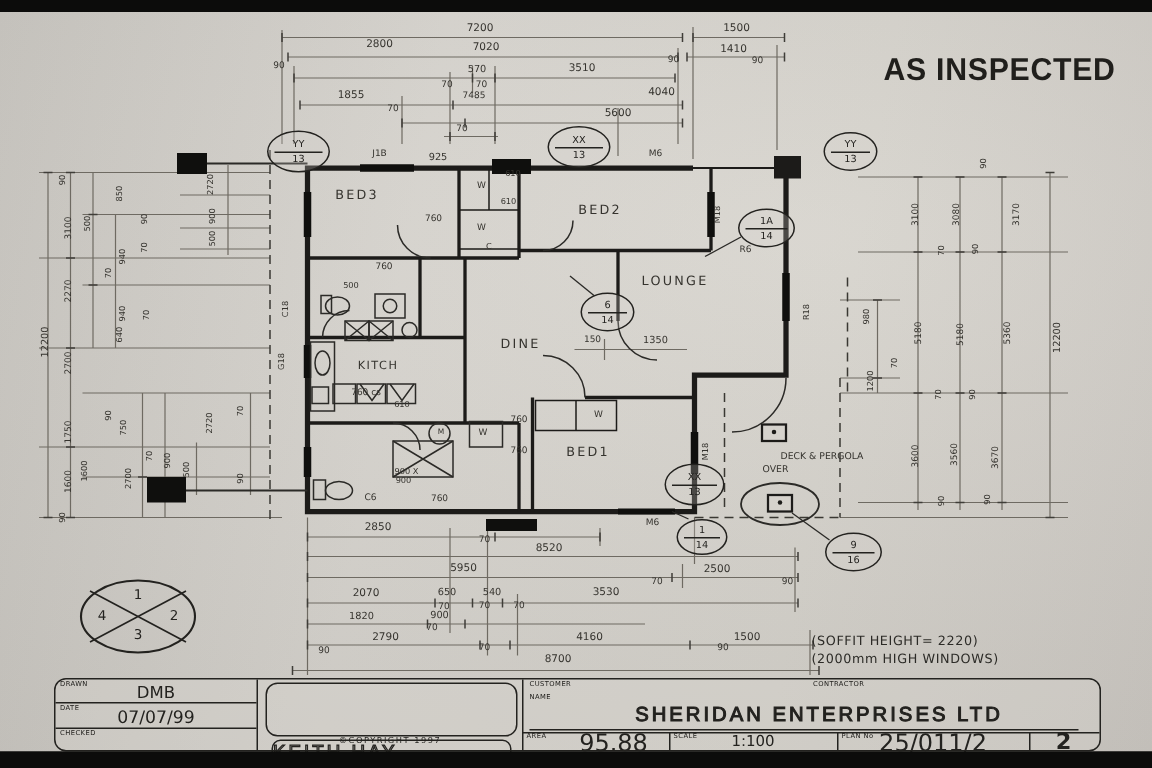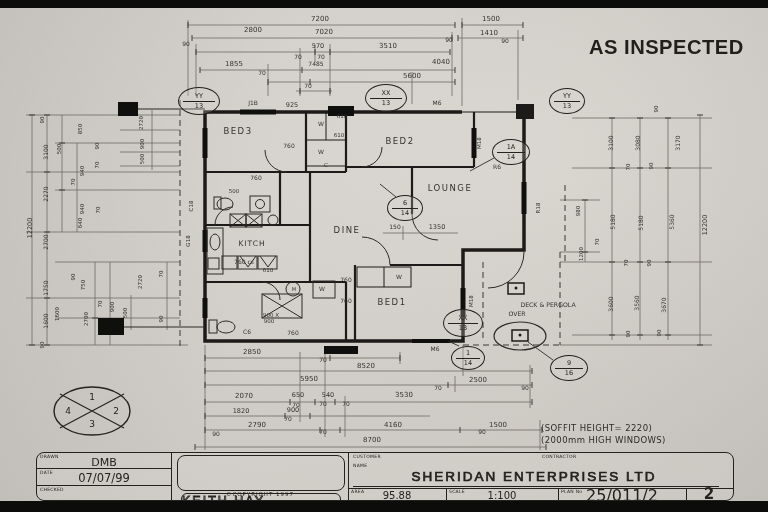--- a/index.html
+++ b/index.html
@@ -34,21 +34,21 @@
   .tb .hline{position:absolute;border-top:1.2px solid #23221f;height:0;}
   .tb .lbl{position:absolute;font-size:4.5px;color:#23221f;letter-spacing:0.3px;}
   .tb .val{position:absolute;color:#23221f;transform:translate(-50%,-50%);white-space:nowrap;}
   .company-box{position:absolute;left:140px;top:2px;width:166px;height:34px;
       border:1.3px solid #23221f;border-radius:8px;}
   .company-box .inner{position:absolute;left:3px;right:3px;border:1px solid #23221f;
       border-radius:6px;text-align:left;font-weight:400;font-size:12.5px;letter-spacing:2px;
       color:rgba(35,34,31,0.25);-webkit-text-stroke:0.8px #23221f;
       font-family:"Liberation Sans",sans-serif;margin-top:36px;}
   .hollow{color:rgba(35,34,31,0.22);-webkit-text-stroke:0.7px #23221f;
-      font-family:"Liberation Sans",sans-serif;}
+      font-family:"Liberation Sans",sans-serif;margin-left:12px;}
   .side-text{position:absolute;left:711px;top:440px;width:120px;font-size:6px;color:#2c2b27;
       transform:rotate(-90deg) translate(-50%,0);transform-origin:30px 60px;white-space:nowrap;}
 </style>
 </head>
 <body>
 
 <div class="stage">
   <div class="bar top"></div>
   <div class="paper"></div>
 
@@ -435,21 +435,21 @@
     <div class="lbl" style="left:505px;top:1px;">CONTRACTOR</div>
     <div class="lbl" style="left:316px;top:10px;">NAME</div>
     <div class="val hollow" style="left:497px;top:23px;font-size:13.5px;letter-spacing:2px;">SHERIDAN ENTERPRISES LTD</div>
     <div class="hline" style="left:316px;width:366px;top:33px;"></div>
 
     <div class="hline" style="left:311px;width:385px;top:35px;"></div>
     <div class="vline" style="left:409px;top:35px;"></div>
     <div class="vline" style="left:521px;top:35px;"></div>
     <div class="vline" style="left:649px;top:35px;"></div>
     <div class="lbl" style="left:314px;top:36px;">AREA</div>
-    <div class="val" style="left:360px;top:42px;font-size:10px;">95.88</div>
+    <div class="val" style="left:372px;top:42px;font-size:16px;">95.88</div>
     <div class="lbl" style="left:412px;top:36px;">SCALE</div>
     <div class="val" style="left:465px;top:42px;font-size:10px;">1:100</div>
     <div class="lbl" style="left:524px;top:36px;">PLAN No</div>
     <div class="val" style="left:585px;top:42px;font-size:16px;">25/011/2</div>
     <div class="val" style="left:672px;top:41px;font-size:15px;font-weight:700;">2</div>
   </div>
 
   <div class="side-text">F:CAD\KHH\(BRANCHES)</div>
 
   <div class="bar bottom"></div>

